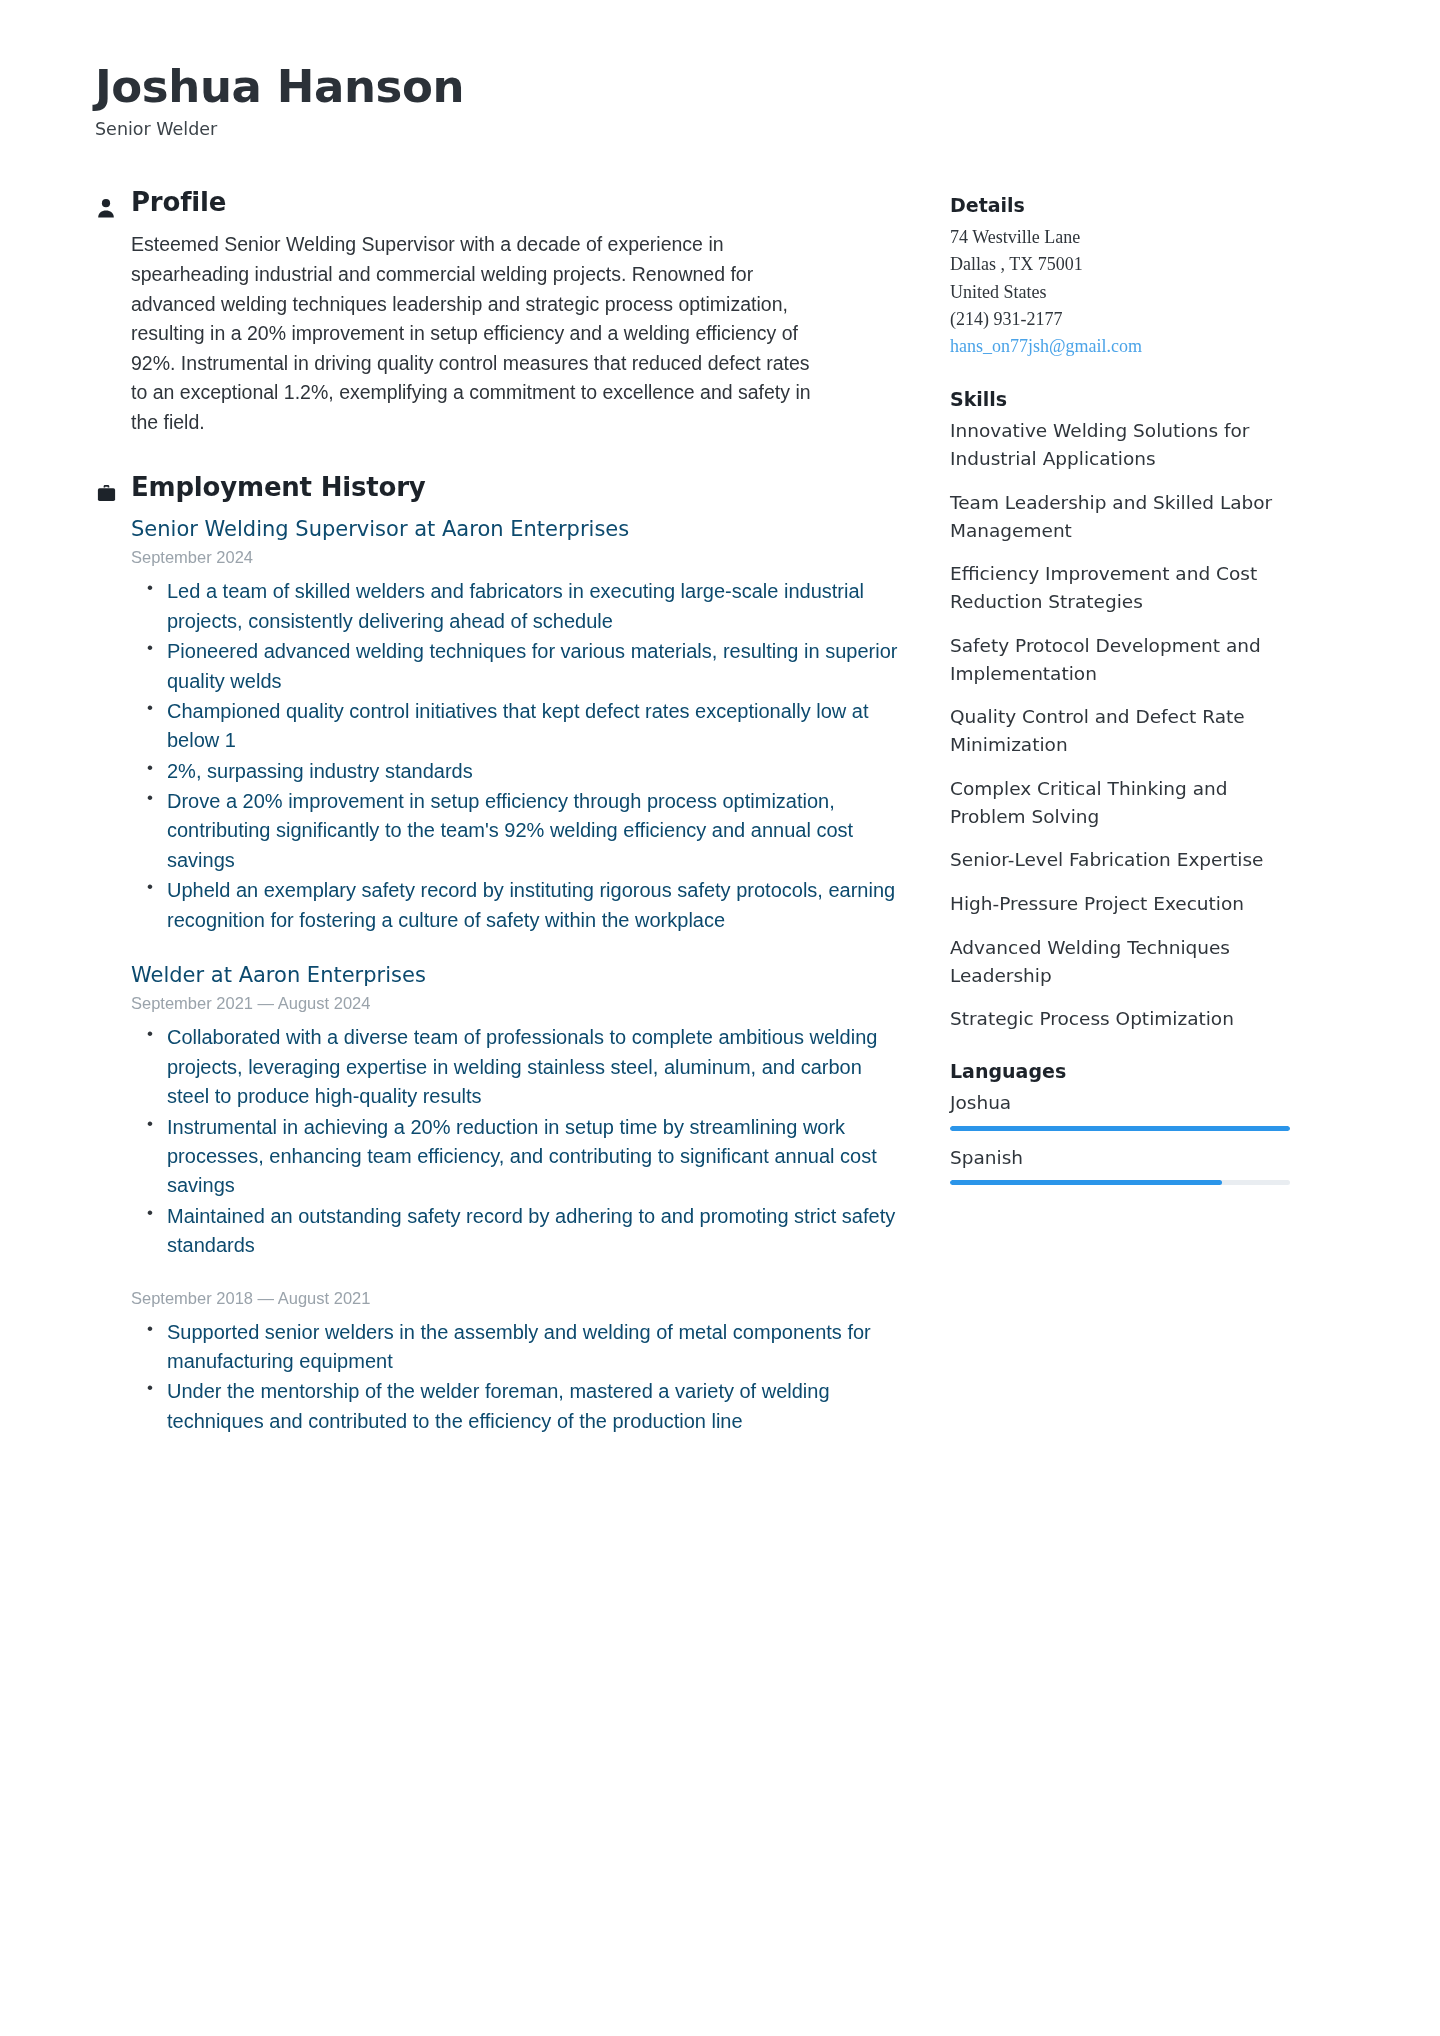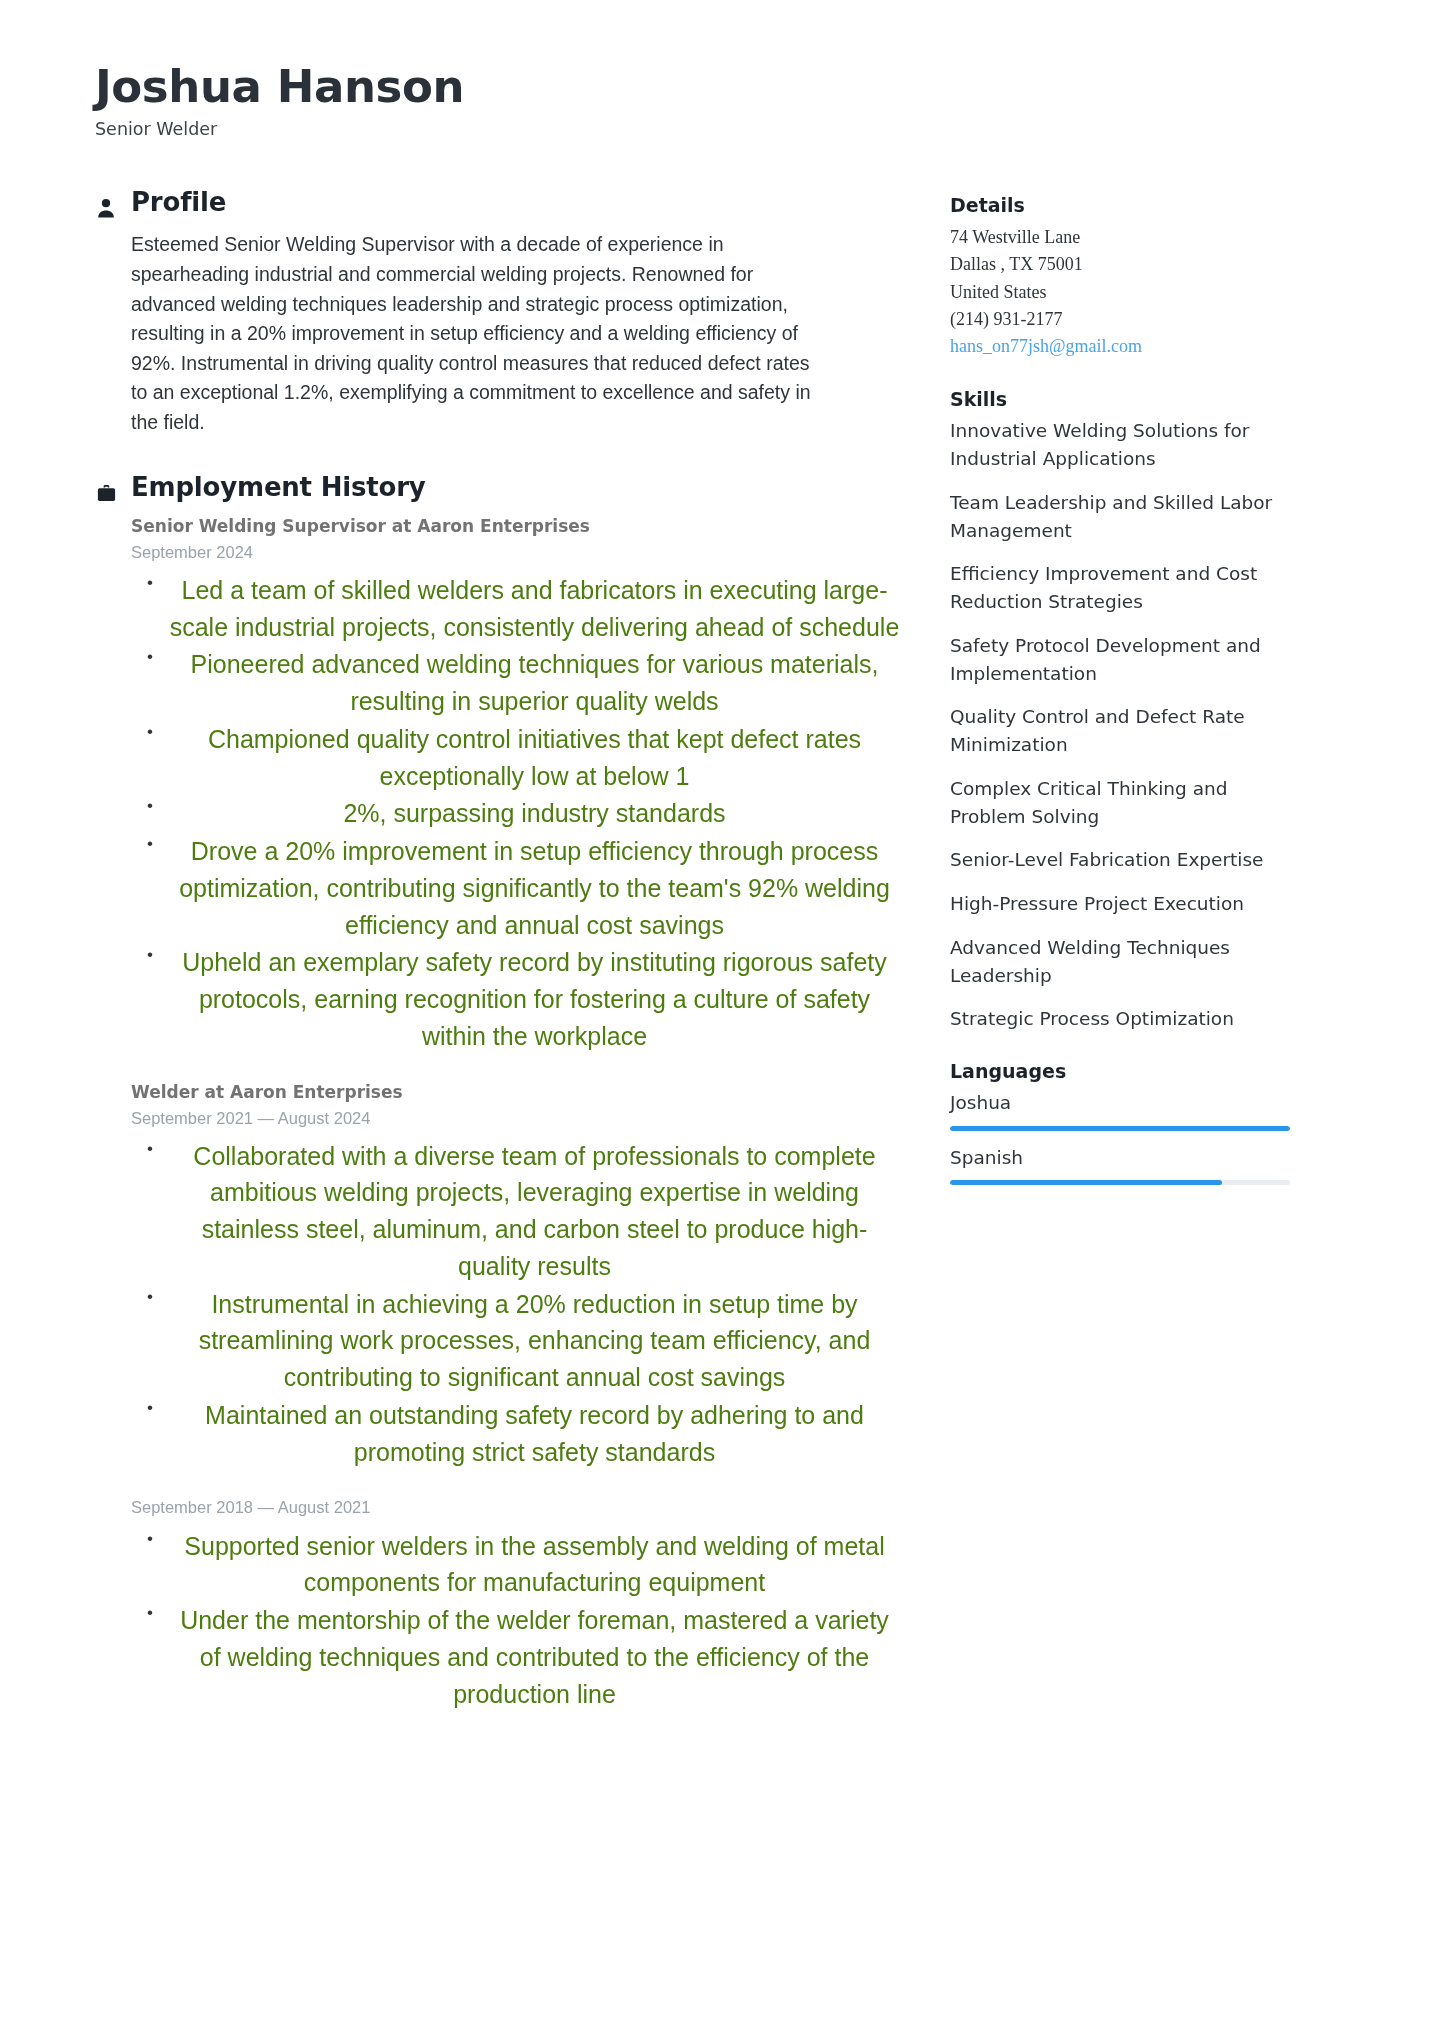--- a/index.html
+++ b/index.html
@@ -94,46 +94,45 @@
     color: #2f353b;
     margin: 0;
     max-width: 700px;
   }
 
   
   .job { margin-bottom: 26px; }
   .job:last-child { margin-bottom: 0; }
   .job-heading {
     font-family: "DejaVu Sans", sans-serif;
-    font-size: 17px;
-    font-weight: 700;
-    color: #737373;
+    font-size: 21px;
+    font-weight: 400;
+    color: #0c4a6e;
     line-height: 1.35;
     margin: 0 0 3px 0;
   }
   .job-date {
     font-size: 16.5px;
     color: #9aa3ab;
     line-height: 1.4;
     margin: 0 0 8px 0;
   }
   .job-bullets {
     list-style: none;
     margin: 0;
     padding: 0;
   }
   .job-bullets li {
     position: relative;
     padding-left: 36px;
-    font-size: 25px;
+    font-size: 20px;
     line-height: 1.47;
-    color: #4d7c0f;
+    color: #0c4a6e;
     margin-bottom: 1px;
     max-width: 760px;
-    text-align: center;
   }
   .job-bullets li::before {
     content: "•";
     position: absolute;
     left: 16px;
     top: -1px;
     font-size: 17px;
     color: #2f353b;
   }
 

